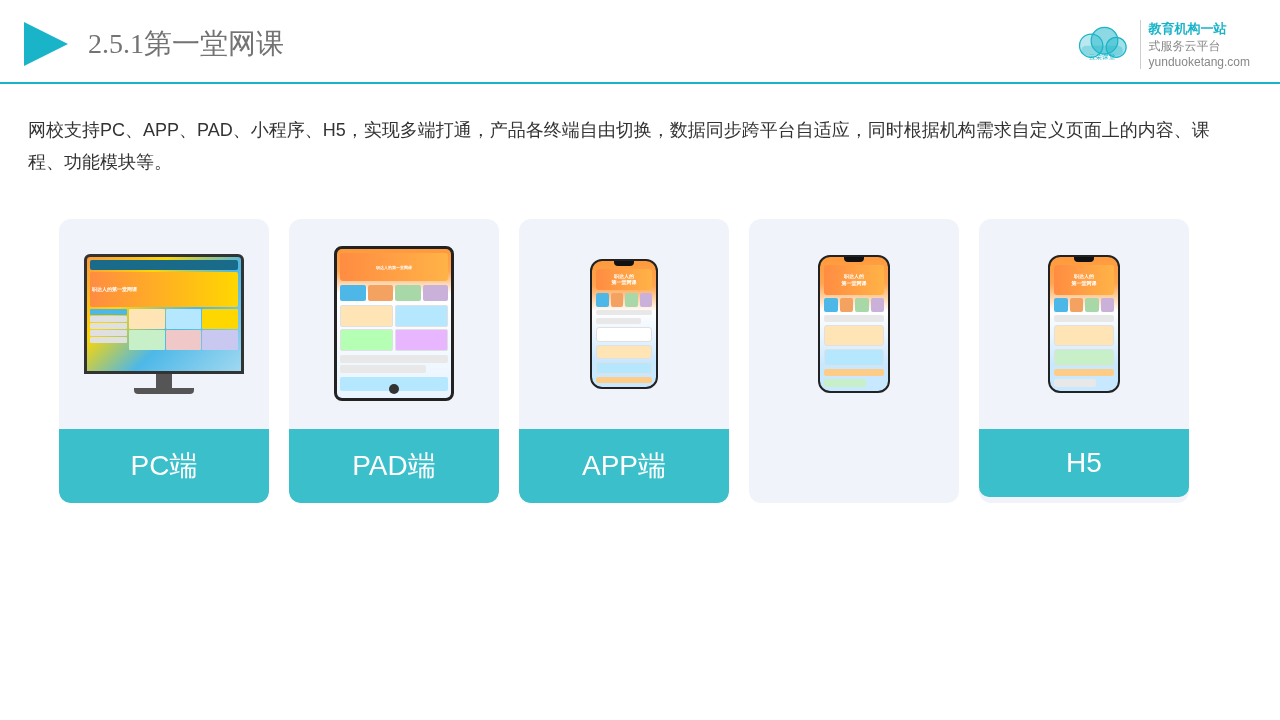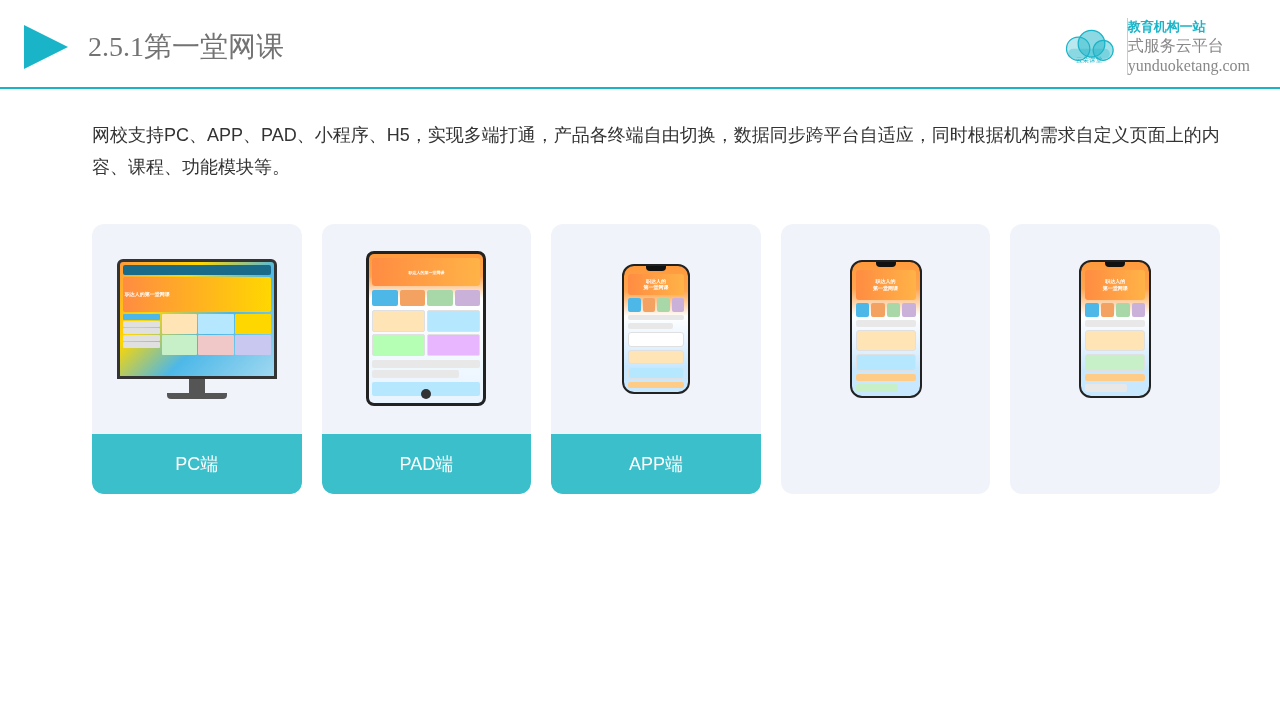--- a/index.html
+++ b/index.html
@@ -45,36 +45,35 @@
       gap: 8px;
     }
     .logo-cloud {
       width: 60px;
       height: 40px;
     }
     .logo-text-block {
       display: flex;
       flex-direction: column;
       border-left: 1px solid #ccc;
-      padding-left: 0;
+      padding-left: 8px;
     }
     .logo-name {
       font-size: 13px;
       color: #1ab4c8;
       font-weight: bold;
     }
     .logo-sub {
-      font-size: 16px;
+      font-size: 12px;
       color: #888;
-      font-family: Liberation Serif, serif;
     }
 
     
     .content {
-      padding: 30px 60px 20px 92px;
+      padding: 30px 60px 20px 28px;
     }
     .description {
       font-size: 18px;
       color: #333;
       line-height: 1.8;
       margin-bottom: 40px;
     }
 
     
     .cards-container {
@@ -97,21 +96,21 @@
       display: flex;
       align-items: center;
       justify-content: center;
       padding: 16px;
     }
     .card-label {
       width: 100%;
       background: #3bbfca;
       color: white;
       text-align: center;
-      font-size: 18px;
+      font-size: 28px;
       font-weight: 500;
       padding: 18px 0;
       border-radius: 0 0 10px 10px;
     }
 
     
     
     .pc-monitor {
       width: 170px;
       display: flex;
@@ -535,16 +534,17 @@
               </div>
               <div class="phone-list-item"></div>
               <div class="phone-card-small" style="background:#ffe4b5; height:22px;"></div>
               <div class="phone-card-small" style="background:#c8f0c8; height:18px;"></div>
               <div class="phone-list-item" style="background:#ffcc88;"></div>
               <div class="phone-list-item" style="width:70%;"></div>
             </div>
           </div>
         </div>
       </div>
+      <div class="card-label">H5</div>
     </div>
 
   </div>
 </div>
 
 </body></html>

